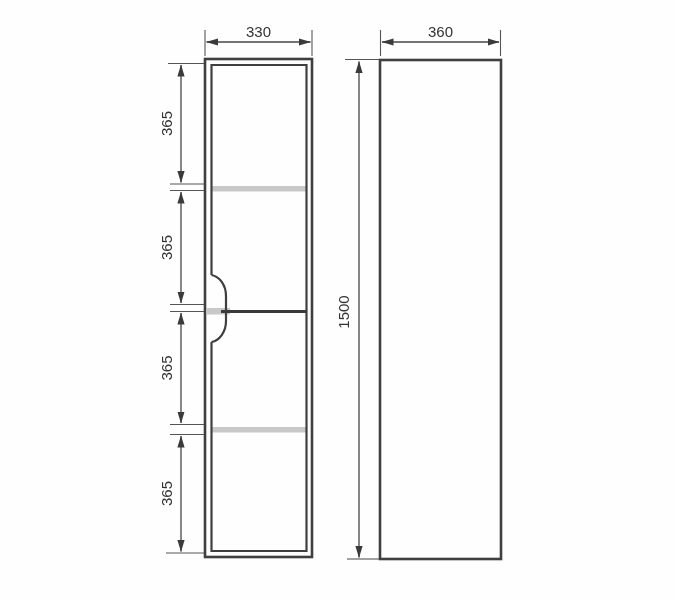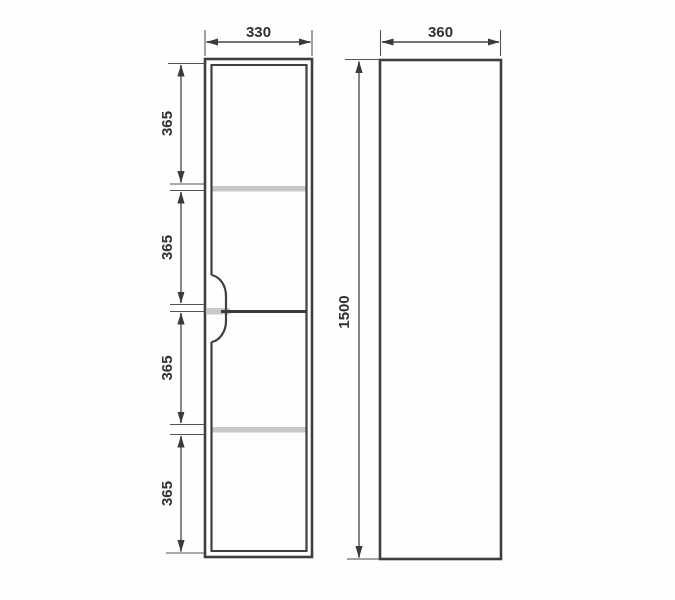--- a/index.html
+++ b/index.html
@@ -2,21 +2,20 @@
 <html><head>
 <meta charset="utf-8">
 <style>
   html, body { margin: 0; padding: 0; background: #ffffff; }
   .canvas {
     position: relative;
     width: 675px;
     height: 600px;
     background: #fefefe;
     font-family: "Liberation Sans", "DejaVu Sans", sans-serif;
-    font-weight: bold;
   }
   svg { display: block; }
   .objline   { fill: none; stroke: #3f3f3f; stroke-width: 2.6; stroke-linejoin: miter; }
   .innline   { fill: none; stroke: #3f3f3f; stroke-width: 2.2; stroke-linejoin: miter; }
   .dimline   { fill: none; stroke: #454545; stroke-width: 1.3; }
   .extline   { fill: none; stroke: #555555; stroke-width: 1.1; }
   .dimtext   { fill: #333333; font-size: 15px; font-family: "Liberation Sans", "DejaVu Sans", sans-serif; }
   .divider   { fill: none; stroke: #3a3a3a; stroke-width: 2.8; }
 </style>
 </head>

